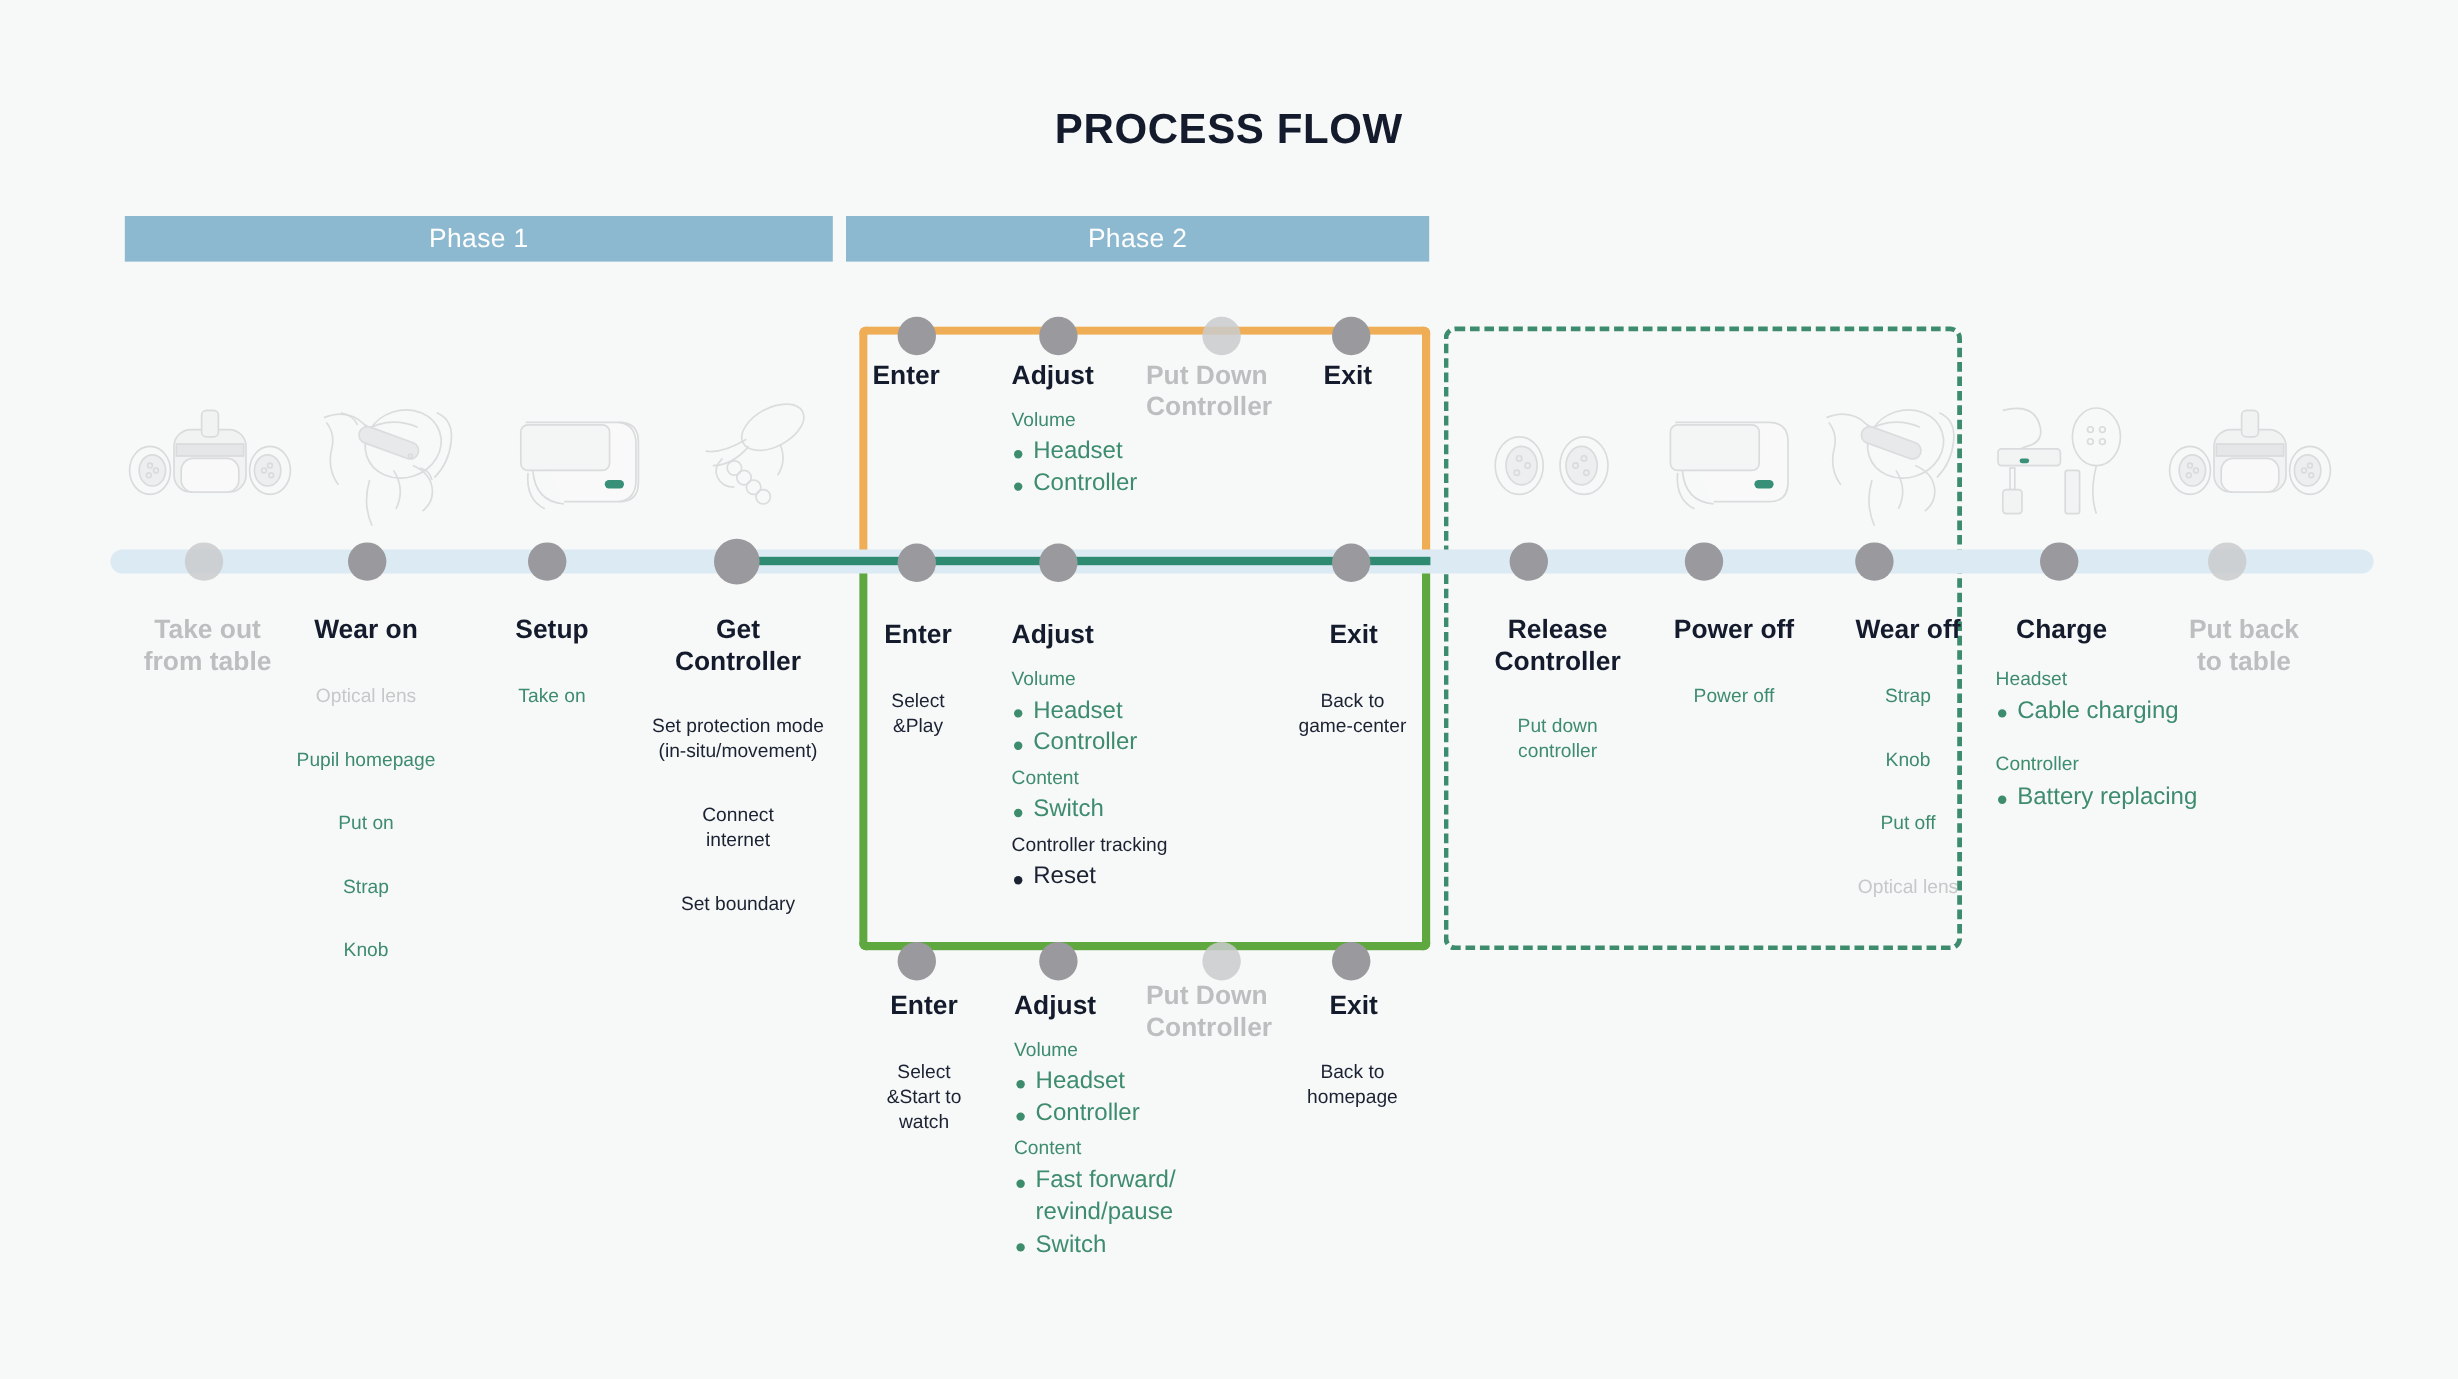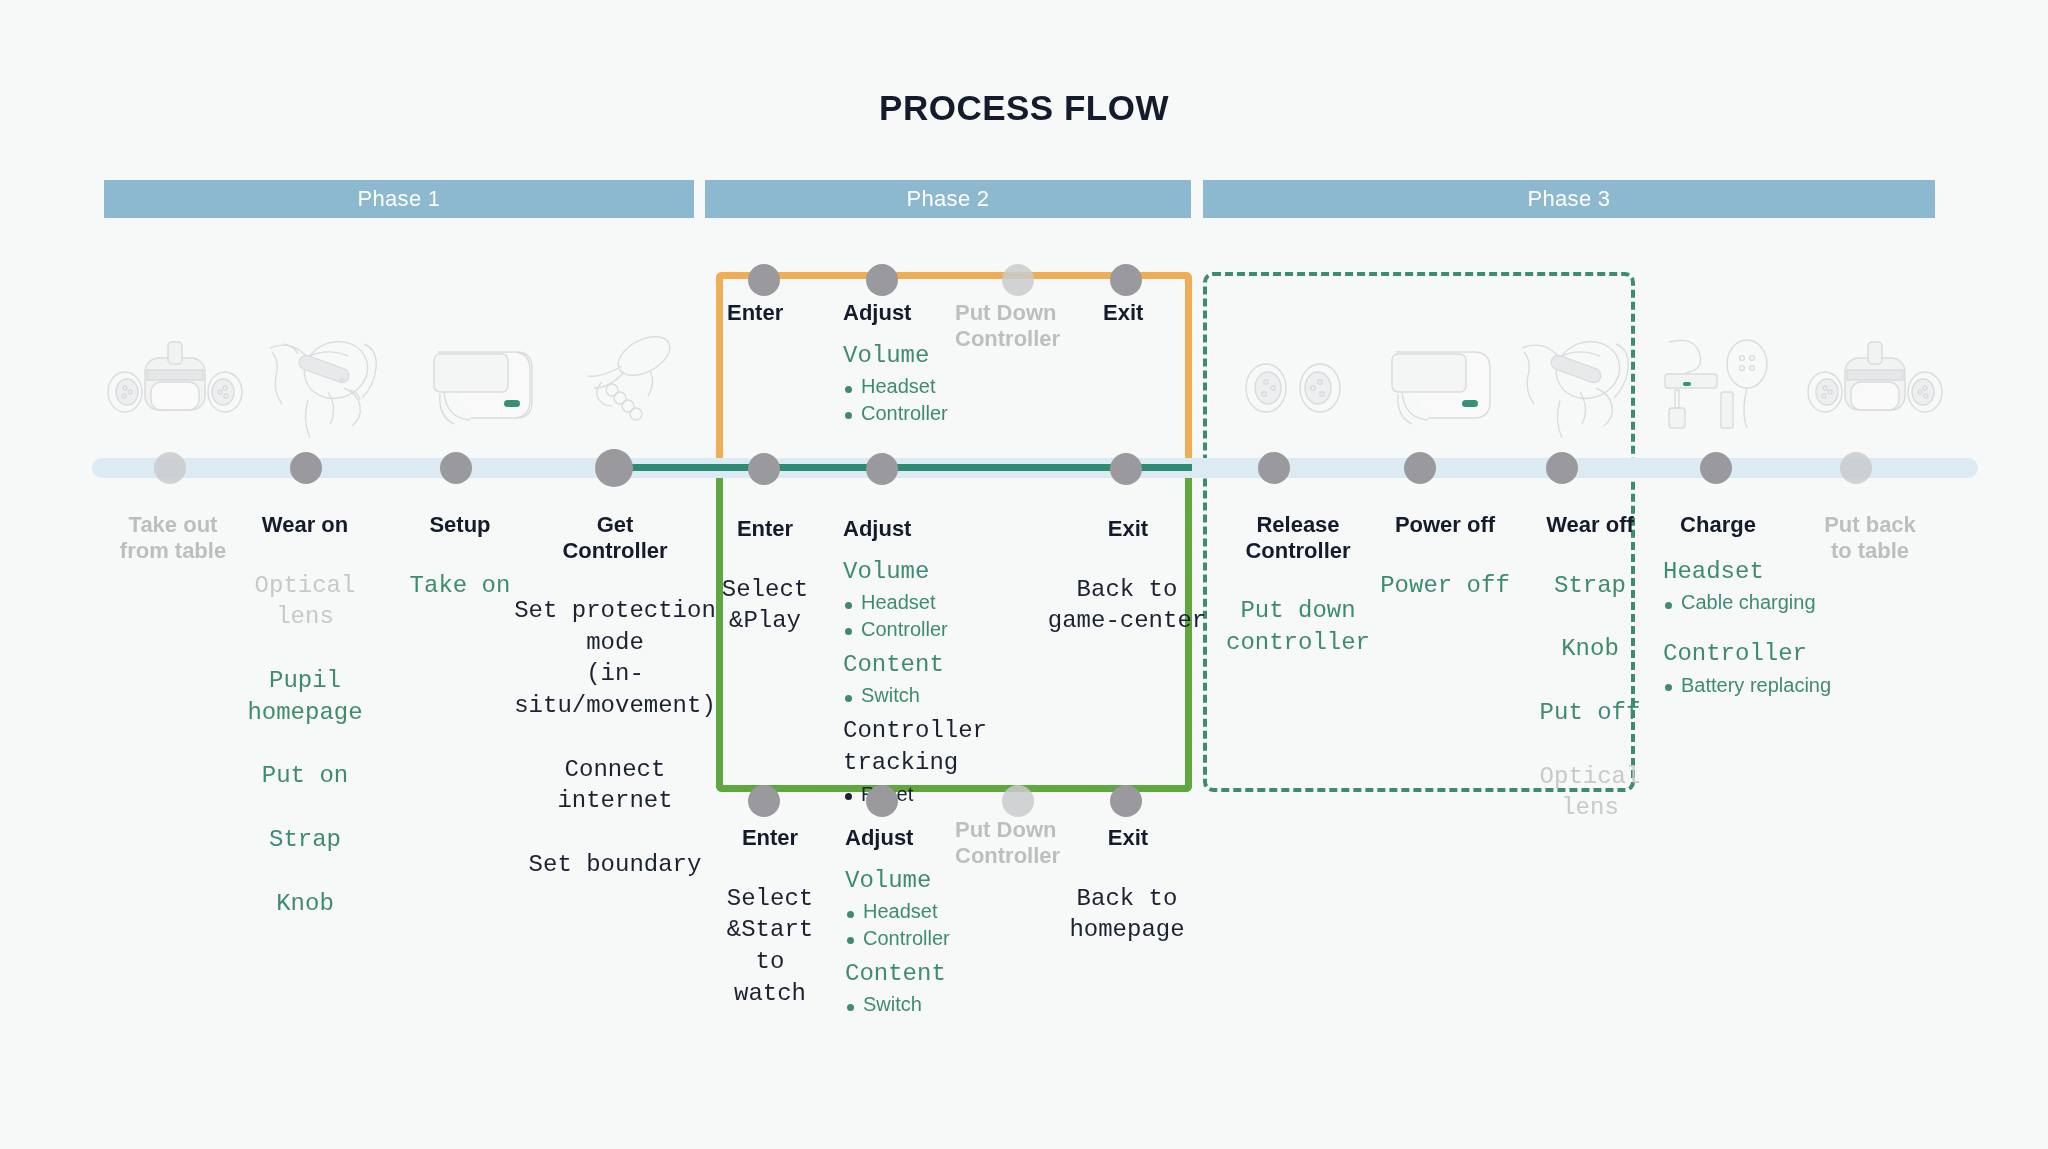--- a/index.html
+++ b/index.html
@@ -52,21 +52,21 @@
   .midline{
     position:absolute; height:7px; background:#2E8B72; z-index:4;
   }
 
   
   .col{ position:absolute; }
   .col .hd{
     font-size:22px; font-weight:bold; line-height:1.16; color:#141B2C;
   }
   .col .hd.muted{ color:#BDBEC0; font-weight:bold; }
-  .col .sub{ font-size:24px; line-height:1.32; color:#1B2232; margin-top:16px;font-family:Liberation Mono, monospace; }
+  .col .sub{ font-size:16px; line-height:1.32; color:#1B2232; margin-top:16px; }
   .sub.green{ color:#3E8C6E; }
   .sub.grey { color:#C6C8CA; }
   .sub.dark { color:#1B2232; }
   .sub.tight{ margin-top:6px; }
   .sub.gap  { margin-top:32px; }
 
   .bullets{ margin-top:2px; }
   .bullets li{
     list-style:none; position:relative; padding-left:18px;
     font-size:20px; line-height:1.34; color:#3E8C6E;
@@ -88,23 +88,20 @@
 
 <div id="stage">
 
   <div class="title">PROCESS FLOW</div>
 
   <div class="phase-bar" style="left:104px; width:590px; top:180px;">
     <span>Phase 1</span>
   </div>
   <div class="phase-bar" style="left:705px; width:486px; top:180px;">
     <span>Phase 2</span>
-  </div>
-  <div class="phase-bar" style="left:1203px; width:732px; top:180px;">
-    <span>Phase 3</span>
   </div>
 
   <div class="illu" style="left:105px; width:140px;">
     <svg class="art" width="140" height="110" viewBox="0 0 140 110">
       <g fill="none" stroke="#D8DADB" stroke-width="1.4">
         <ellipse cx="20" cy="62" rx="17" ry="20"></ellipse>
           <ellipse cx="22" cy="62" rx="11" ry="13" fill="#EDEEEF"></ellipse>
         <circle cx="20" cy="58" r="2"></circle>
           <circle cx="25" cy="62" r="2"></circle>
           <circle cx="19" cy="66" r="2"></circle>
@@ -367,20 +364,22 @@
   </div>
   <div class="col lft" style="left:845px; top:825px; width:210px;">
     <div class="hd">Adjust</div>
     <div class="sub green" style="margin-top:14px;">Volume</div>
     <ul class="bullets">
       <li>Headset</li>
       <li>Controller</li>
     </ul>
     <div class="sub green tight">Content</div>
     <ul class="bullets">
+      <li style="white-space:pre-line;">Fast forward/
+revind/pause</li>
       <li>Switch</li>
     </ul>
   </div>
   <div class="col lft" style="left:955px; top:817px; width:170px;">
     <div class="hd muted" style="white-space:pre-line;">Put Down
 Controller</div>
   </div>
   <div class="col ctr" style="left:1068px; top:825px; width:120px;">
     <div class="hd">Exit</div>
     <div class="sub dark gap" style="white-space:pre-line; width:170px; margin-left:-26px;">Back to

